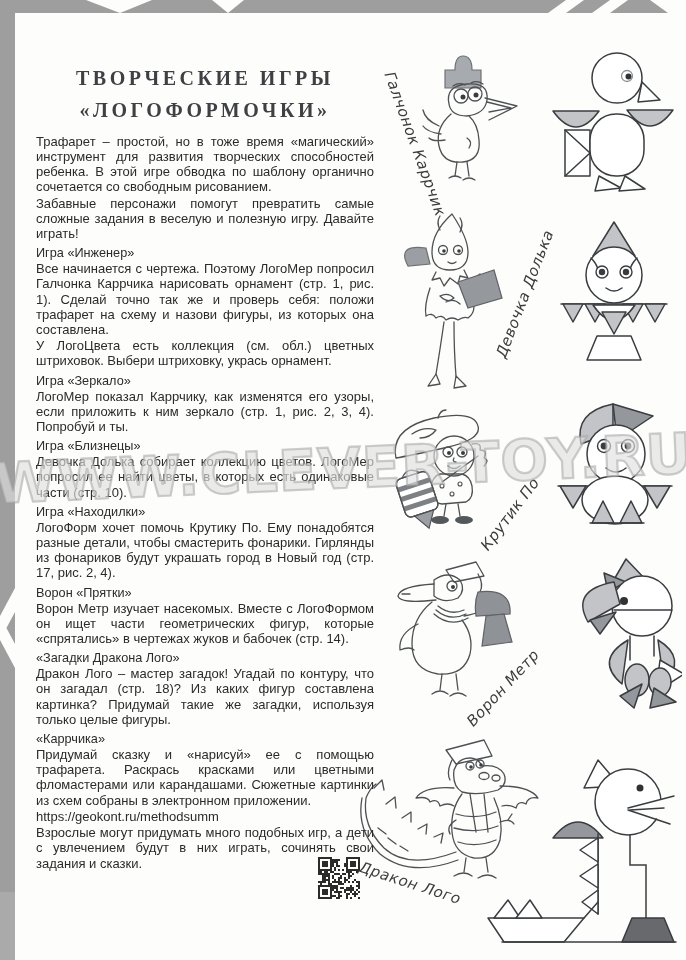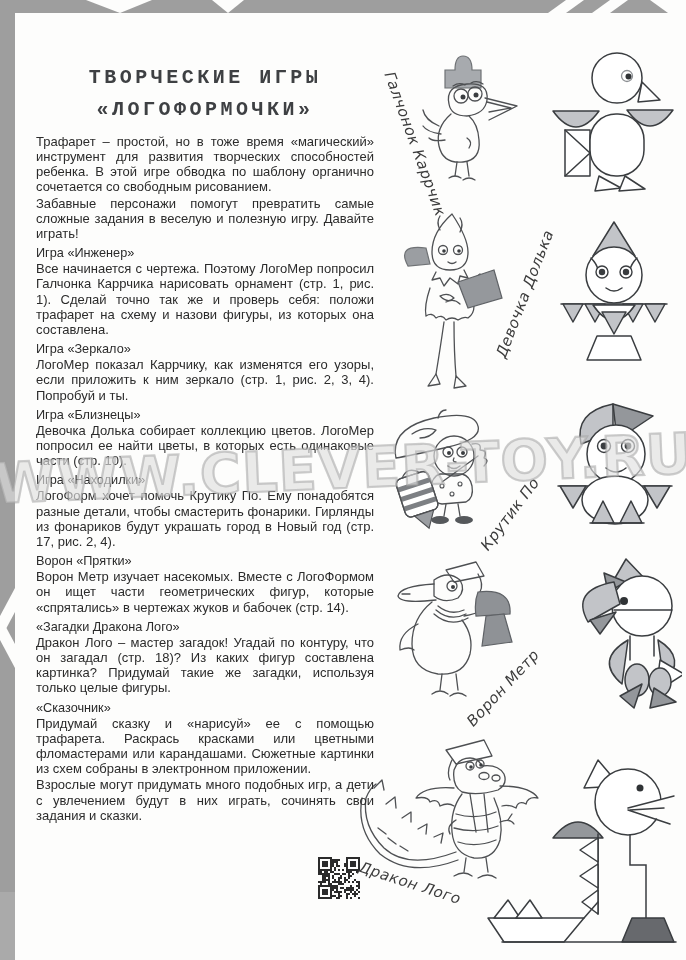--- a/index.html
+++ b/index.html
@@ -4,21 +4,21 @@
 <style>
   html,body{margin:0;padding:0;background:#777;}
   .canvas{position:relative;width:686px;height:960px;background:#9e9e9e;overflow:hidden;
           font-family:"Liberation Sans",sans-serif;}
   .page{position:absolute;left:15px;top:12px;width:671px;height:948px;background:#fdfdfc;}
   .band,.strip{position:absolute;pointer-events:none;}
   .band{left:0;top:0;}
   .strip{left:0;top:12px;}
   .text-col{position:absolute;left:36px;top:62px;width:338px;color:#2b2b2b;z-index:2;}
   .title{font-weight:bold;font-size:20px;line-height:1.62;letter-spacing:3.5px;
-         text-align:center;color:#3e4043;margin:0 0 7px 0;font-family:Liberation Mono, monospace;}
+         text-align:center;color:#3e4043;margin:0 0 7px 0;font-family:Liberation Serif, serif;}
   .text-col p{margin:1px 0;font-size:13px;line-height:1.17;text-align:justify;}
   .text-col h2{margin:5px 0 1px 0;font-size:12.7px;font-weight:normal;}
   .link-row{width:272px;}
   .outro{margin-top:7px;}
   .qr{position:absolute;left:318px;top:857px;z-index:2;}
   .watermark{position:absolute;left:-8px;top:436px;width:702px;text-align:center;font-size:56px;
              font-weight:bold;letter-spacing:1px;white-space:nowrap;
              color:rgba(255,255,255,0.45);-webkit-text-stroke:2.2px rgba(160,160,160,0.5);
              text-shadow:0 0 1px rgba(150,150,150,0.35);
              transform:rotate(-2.5deg);z-index:5;pointer-events:none;
@@ -65,39 +65,41 @@
     <h1 class="title">
       <div>ТВОРЧЕСКИЕ ИГРЫ</div>
       <div>«ЛОГОФОРМОЧКИ»</div>
     </h1>
     <p>Трафарет – простой, но в тоже время «магический» инструмент для развития творческих способностей ребенка. В этой игре обводка по шаблону органично сочетается со свободным рисованием.</p>
     <p>Забавные персонажи помогут превратить самые сложные задания в веселую и полезную игру. Давайте играть!</p>
 
     <h2>Игра «Инженер»</h2>
     <p>Все начинается с чертежа. Поэтому ЛогоМер попросил Галчонка Каррчика нарисовать орнамент (стр. 1, рис. 1). Сделай точно так же и проверь себя: положи трафарет на схему и назови фигуры, из которых она составлена.</p>
 
+    <p>У ЛогоЦвета есть коллекция (см. обл.) цветных штриховок. Выбери штриховку, укрась орнамент.</p>
 
     <h2>Игра «Зеркало»</h2>
     <p>ЛогоМер показал Каррчику, как изменятся его узоры, если приложить к ним зеркало (стр. 1, рис. 2, 3, 4). Попробуй и ты.</p>
 
     <h2>Игра «Близнецы»</h2>
     <p>Девочка Долька собирает коллекцию цветов. ЛогоМер попросил ее найти цветы, в которых есть одинаковые части (стр. 10).</p>
 
     <h2>Игра «Находилки»</h2>
     <p>ЛогоФорм хочет помочь Крутику По. Ему понадобятся разные детали, чтобы смастерить фонарики. Гирлянды из фонариков будут украшать город в Новый год (стр. 17, рис. 2, 4).</p>
 
     <h2>Ворон «Прятки»</h2>
     <p>Ворон Метр изучает насекомых. Вместе с ЛогоФормом он ищет части геометрических фигур, которые «спрятались» в чертежах жуков и бабочек (стр. 14).</p>
 
     <h2>«Загадки Дракона Лого»</h2>
     <p>Дракон Лого – мастер загадок! Угадай по контуру, что он загадал (стр. 18)? Из каких фигур составлена картинка? Придумай такие же загадки, используя только целые фигуры.</p>
 
-    <h2>«Сказочник»</h2>
+    <h2>«Каррчика»</h2>
     <p>Придумай сказку и «нарисуй» ее с помощью трафарета. Раскрась красками или цветными фломастерами или карандашами. Сюжетные картинки из схем собраны в электронном приложении.</p>
 
+    <p class="link-row">https://geokont.ru/methodsumm</p>
 
     <p class="outro">Взрослые могут придумать много подобных игр, а дети с увлечением будут в них играть, сочинять свои задания и сказки.</p>
   </div>
 
   <svg id="qr-icon" class="qr" width="42" height="42" viewBox="0 0 42 42">
       <rect x="0" y="0" width="2" height="2" fill="#2b2b2b"></rect>
       <rect x="2" y="0" width="2" height="2" fill="#2b2b2b"></rect>
       <rect x="4" y="0" width="2" height="2" fill="#2b2b2b"></rect>
       <rect x="6" y="0" width="2" height="2" fill="#2b2b2b"></rect>
       <rect x="8" y="0" width="2" height="2" fill="#2b2b2b"></rect>

